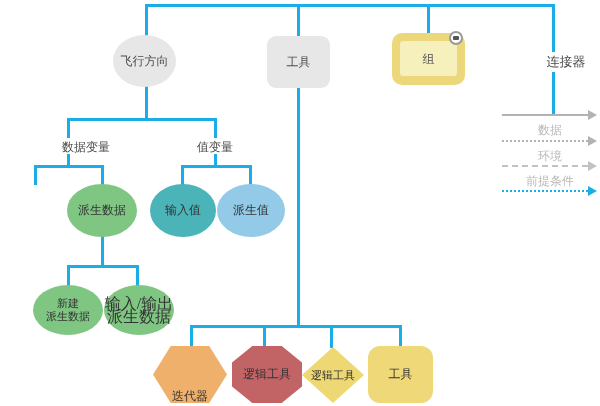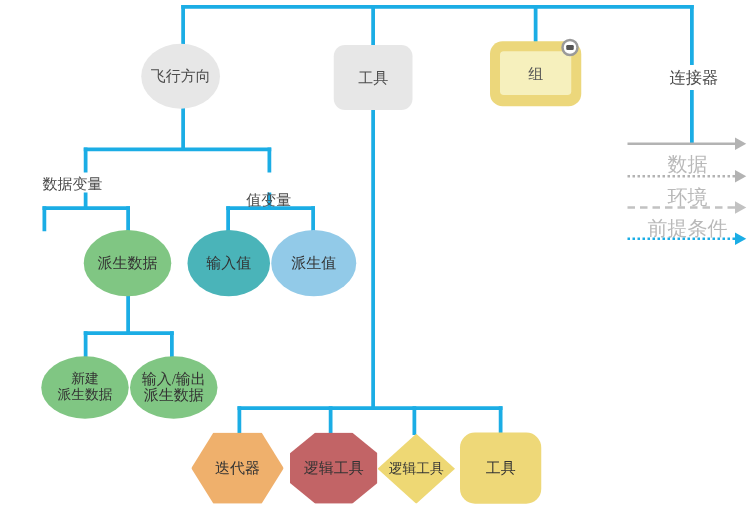--- a/index.html
+++ b/index.html
@@ -22,31 +22,31 @@
   .rrect{border-radius:9px;}
   .group-outer{background:var(--group_outer);border-radius:10px;}
   .group-inner{position:absolute;left:8px;top:8px;right:8px;bottom:9px;background:var(--group_inner);border-radius:3px;}
   .group-label{position:relative;z-index:2;color:#555;}
   .badge{
     position:absolute;width:14px;height:14px;border-radius:50%;background:#fff;
     border:2px solid #9a9a9a;box-sizing:border-box;display:flex;align-items:center;justify-content:center;
   }
   .badge-glyph{width:6px;height:4px;background:#555;border-radius:1px;}
   .flabel{position:absolute;font-size:12px;color:var(--label_dark);text-align:center;}
-  .onwire{background:#fff;padding:1px 2px;z-index:3;font-size:13px;}
-  .hex{clip-path:polygon(24% 0,76% 0,100% 50%,76% 100%,24% 100%,0 50%);}
+  .onwire{background:#fff;padding:1px 2px;z-index:3;font-size:13px;margin-left:11px;}
+  .hex{clip-path:polygon(24% 0,76% 0,100% 50%,76% 100%,24% 100%,0 50%);align-items:flex-end;}
   .oct{clip-path:polygon(29% 0,71% 0,100% 29%,100% 71%,71% 100%,29% 100%,0 71%,0 29%);}
   .dia{clip-path:polygon(50% 0,100% 50%,50% 100%,0 50%);}
   
   .lg-line{position:absolute;left:502px;width:86px;height:0;}
   .lg-arrow{
     position:absolute;left:588px;width:0;height:0;
     border-top:5px solid transparent;border-bottom:5px solid transparent;border-left:9px solid #b3b3b3;
   }
-  .lg-label{position:absolute;left:505px;width:90px;text-align:center;font-size:16px;color:var(--legend_text);}
+  .lg-label{position:absolute;left:505px;width:90px;text-align:center;font-size:12px;color:var(--legend_text);}
 </style>
 </head>
 <body>
 
 <div id="canvas">
 
   <div class="e h" style="left:145px;top:4px;width:410px"></div>
   <div class="e v" style="left:145px;top:4px;height:33px"></div>
   <div class="e v" style="left:297px;top:4px;height:34px"></div>
   <div class="e v" style="left:427px;top:4px;height:30px"></div>
@@ -92,44 +92,44 @@
     <span class="group-label">组</span>
   </div>
   <div class="badge" style="left:449px;top:31px">
     <div class="badge-glyph"></div>
   </div>
 
   <div class="flabel onwire" style="left:529px;top:52px;width:48px">
     <span>连接器</span>
   </div>
 
-  <div class="flabel" style="left:30px;top:139px;width:56px">
+  <div class="flabel" style="left:58px;top:139px;width:56px">
     <span>数据变量</span>
   </div>
-  <div class="flabel" style="left:187px;top:152px;width:56px">
+  <div class="flabel" style="left:187px;top:139px;width:56px">
     <span>值变量</span>
   </div>
 
   <div class="node ellipse" style="left:67px;top:184px;width:70px;height:53px;background:var(--circle_green)">
     <span>派生数据</span>
   </div>
   <div class="node ellipse" style="left:150px;top:184px;width:66px;height:53px;background:var(--circle_teal)">
     <span>输入值</span>
   </div>
   <div class="node ellipse" style="left:217px;top:184px;width:68px;height:53px;background:var(--circle_lightblue)">
     <span>派生值</span>
   </div>
 
   <div class="node ellipse" style="left:33px;top:285px;width:70px;height:50px;background:var(--circle_green);font-size:11px">
     <span>
       <span>新建</span><br>
       <span>派生数据</span>
     </span>
   </div>
-  <div class="node ellipse" style="left:104px;top:285px;width:70px;height:50px;background:var(--circle_green);font-size:12px">
+  <div class="node ellipse" style="left:104px;top:285px;width:70px;height:50px;background:var(--circle_green);font-size:16px">
     <span>
       <span>输入/输出</span><br>
       <span>派生数据</span>
     </span>
   </div>
 
   <div class="node hex" style="left:153px;top:346px;width:74px;height:57px;background:var(--hexagon_orange)">
     <span>迭代器</span>
   </div>
   <div class="node oct" style="left:232px;top:346px;width:70px;height:57px;background:var(--octagon_red)">

